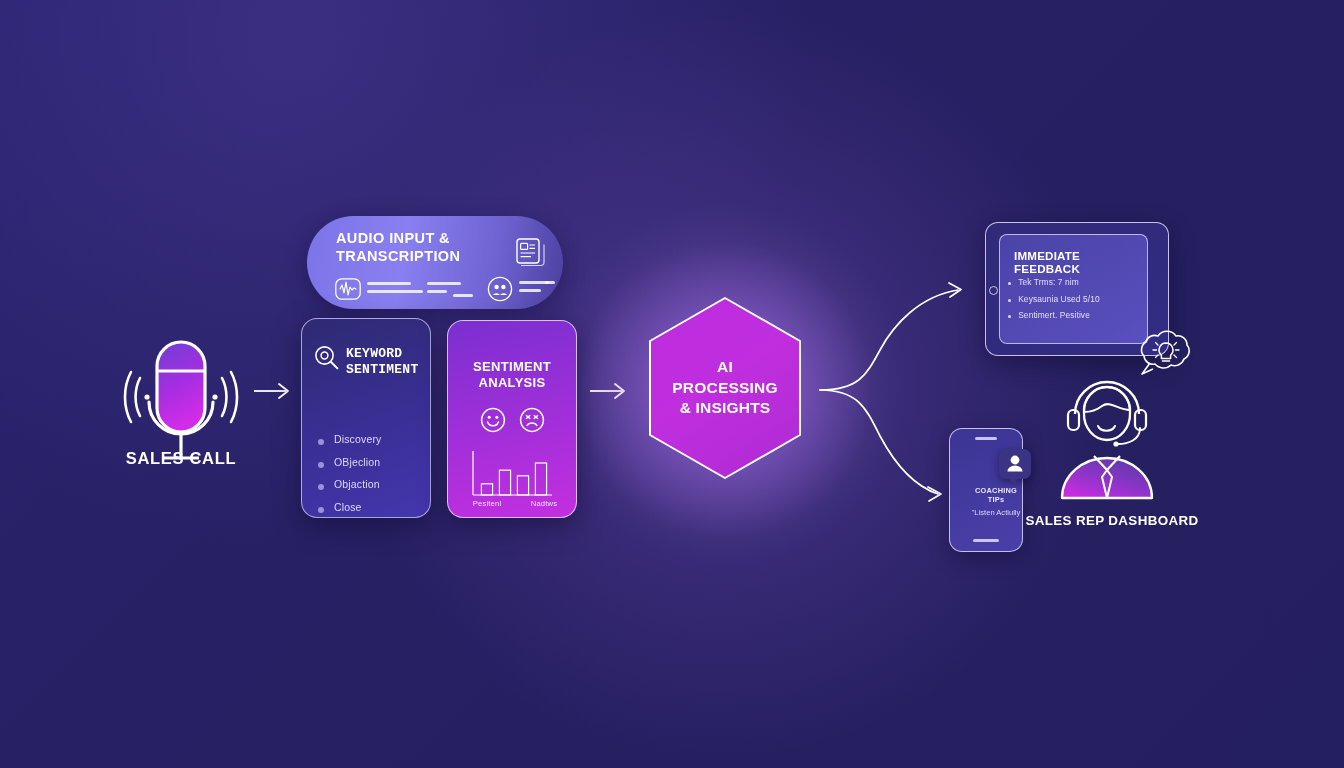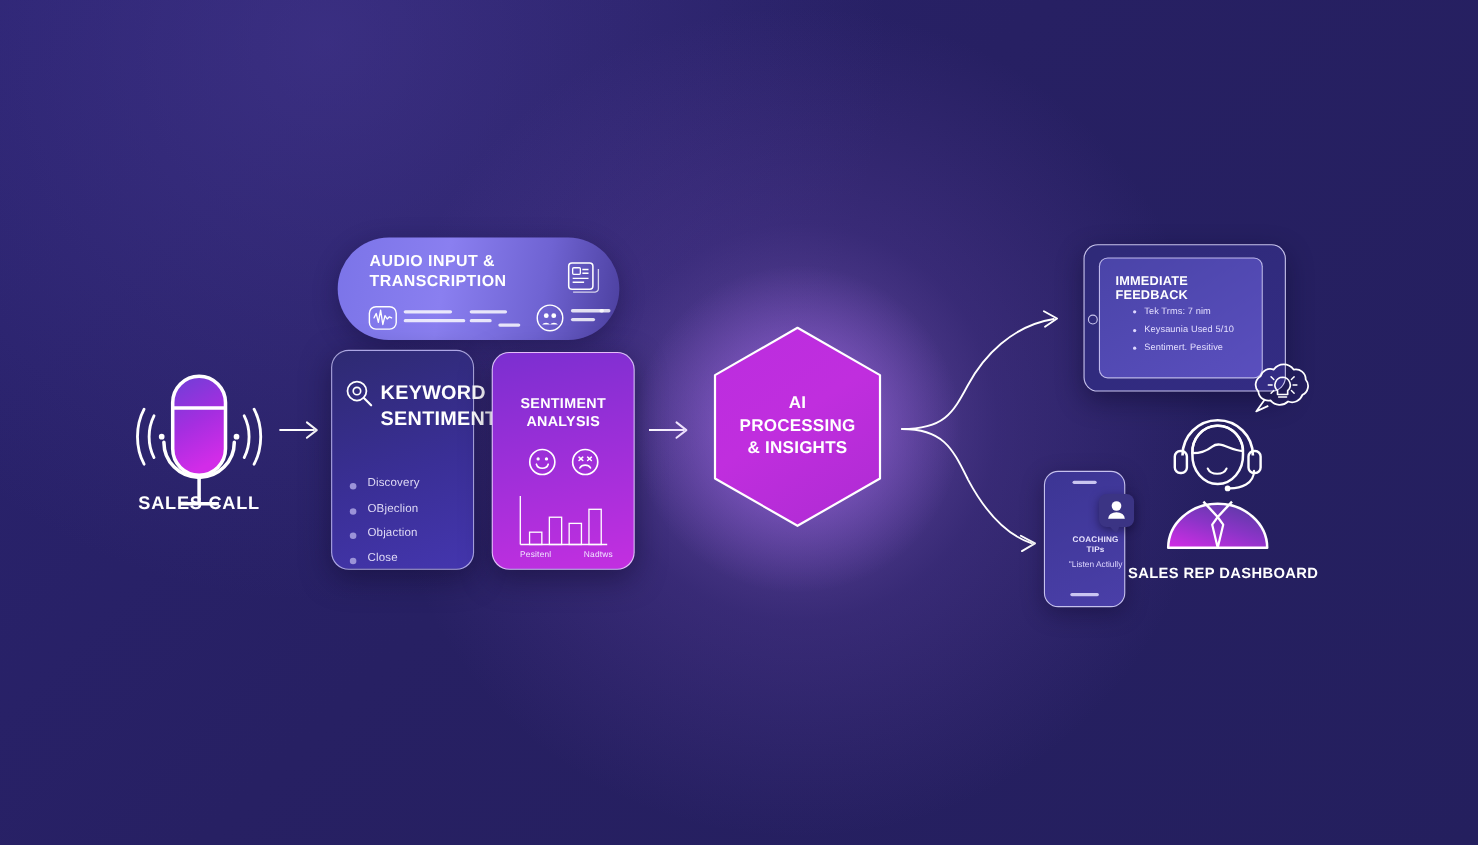--- a/index.html
+++ b/index.html
@@ -45,22 +45,22 @@
   .tline{height:3px;background:rgba(255,255,255,.82);border-radius:2px;margin-bottom:5px;}
 
   
   #keyword-card{
     left:301px;top:318px;width:128px;height:198px;border-radius:16px;
     background:linear-gradient(160deg,#2e2a72 0%,#3a2f96 55%,#4436ae 100%);
     border:1.4px solid rgba(215,210,255,.72);
     box-shadow:0 8px 26px rgba(15,10,45,.5);
   }
   #keyword-card .kw-title{
-    position:absolute;left:44px;top:27px;color:#fff;font-size:18px;
-    font-weight:bold;line-height:1.25;letter-spacing:.25px;
+    position:absolute;left:44px;top:27px;color:#fff;font-size:13px;
+    font-weight:bold;line-height:1.25;letter-spacing:.25px;font-family:Liberation Mono, monospace;
   }
   .kw-list{position:absolute;left:16px;top:114px;}
   .kw-item{display:flex;align-items:flex-end;margin-bottom:10.5px;}
   .kw-dot{width:6px;height:6px;border-radius:50%;background:#9b93d8;margin-right:10px;flex:none;}
   .kw-text{color:#ded9f5;font-size:10.5px;letter-spacing:.15px;}
 
   
   #sentiment-card{
     left:447px;top:320px;width:128px;height:196px;border-radius:16px;
     background:linear-gradient(168deg,#7b2fd0 0%,#9b2fd8 45%,#c32fe0 100%);
@@ -98,21 +98,21 @@
   }
   #tablet-screen{
     position:absolute;left:13px;top:11px;right:20px;bottom:11px;border-radius:8px;
     border:1.3px solid rgba(226,222,255,.75);
     background:linear-gradient(150deg,#4a44a8 0%,#5a4fbe 100%);
     padding-left:48px;
   }
   #tablet-screen .fb-title{
     position:absolute;left:14px;top:14px;color:#fff;font-size:11.6px;font-weight:bold;letter-spacing:.2px;
   }
-  .fb-list{position:absolute;left:30px;top:42px;}
+  .fb-list{position:absolute;left:8px;top:42px;}
   .fb-item{display:flex;align-items:flex-start;margin-bottom:6.5px;}
   .fb-dot{width:3.2px;height:3.2px;border-radius:50%;background:#ded8ff;margin:5px 7px 0 0;flex:none;}
   .fb-text{color:#e4dfff;font-size:8.4px;letter-spacing:.1px;}
   #tablet-cam{
     position:absolute;left:2.5px;top:63px;width:7px;height:7px;border-radius:50%;
     border:1.3px solid rgba(226,222,255,.85);
   }
 
   
   #phone{

